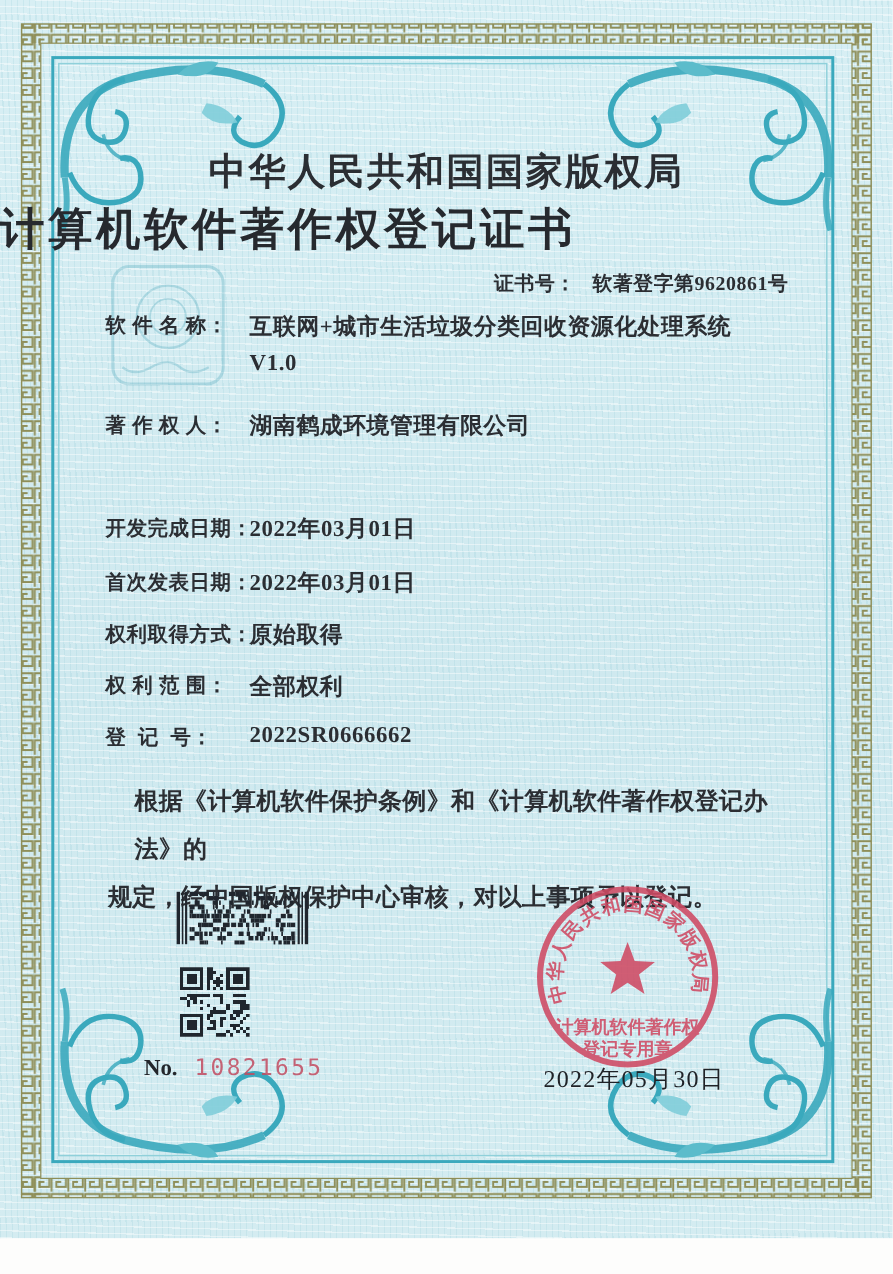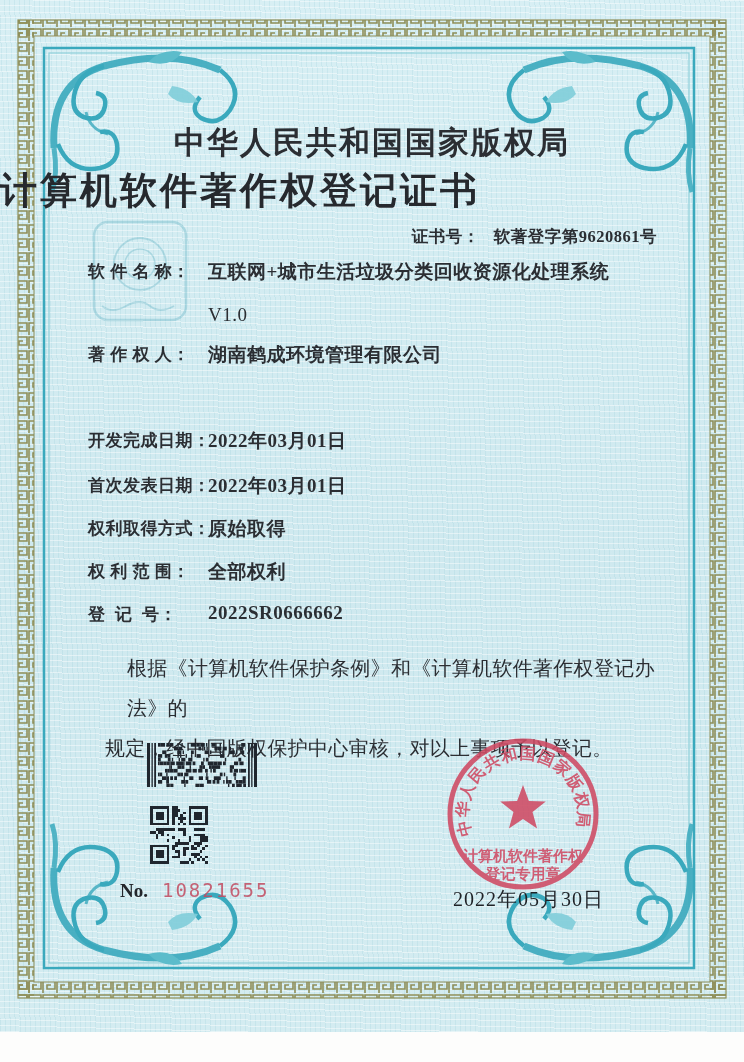--- a/index.html
+++ b/index.html
@@ -31,24 +31,24 @@
   .certno .gap{display:inline-block;width:14px;}
   .field-row{position:absolute;left:0;width:744px;color:#2b2e33;}
   .f-label{
     position:absolute;left:88px;top:0;width:122px;
     font-size:17px;font-weight:700;white-space:pre;letter-spacing:.5px;
   }
   .f-value{
     position:absolute;left:208px;top:-1px;width:460px;
     font-size:19px;font-weight:700;letter-spacing:.5px;
   }
-  .f-value2{font-size:19px;font-weight:400;margin-top:19px;}
+  .f-value2{font-size:19px;font-weight:700;margin-top:7px;}
   .statement{
-    position:absolute;left:105px;top:648px;width:585px;color:#2b2e33;
-    font-size:20px;font-weight:400;line-height:40px;letter-spacing:.3px;
+    position:absolute;left:90px;top:648px;width:585px;color:#2b2e33;
+    font-size:20px;font-weight:700;line-height:40px;letter-spacing:.3px;
   }
   .statement .ln1{margin-left:22px;}
   #barcode{position:absolute;left:147px;top:743px;width:110px;height:44px;}
   #qrcode{position:absolute;left:150px;top:806px;width:58px;height:58px;shape-rendering:crispEdges;}
   .serial{position:absolute;left:120px;top:879px;color:#23262b;}
   .serial .no{font-size:19px;font-weight:700;font-family:Liberation Serif, serif;}
   .serial .num{
     font-family:"DejaVu Sans Mono","Liberation Mono",monospace;
     font-size:19px;color:#c24b60;letter-spacing:2px;margin-left:10px;opacity:.85;
   }

